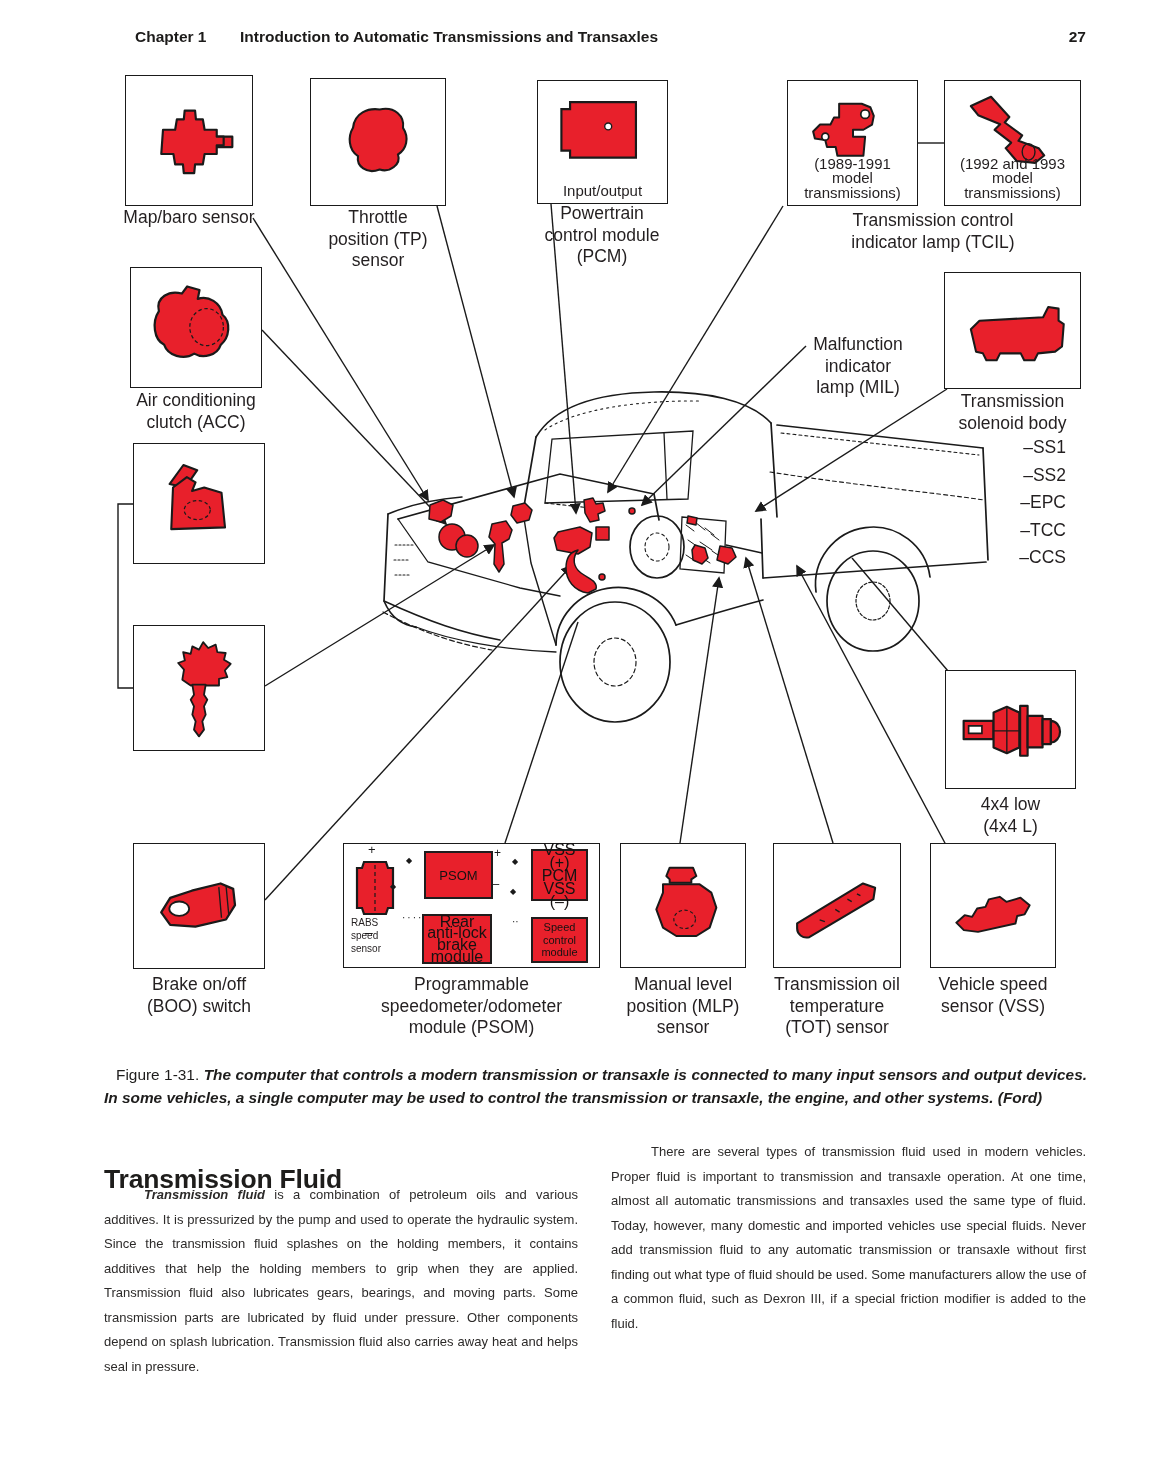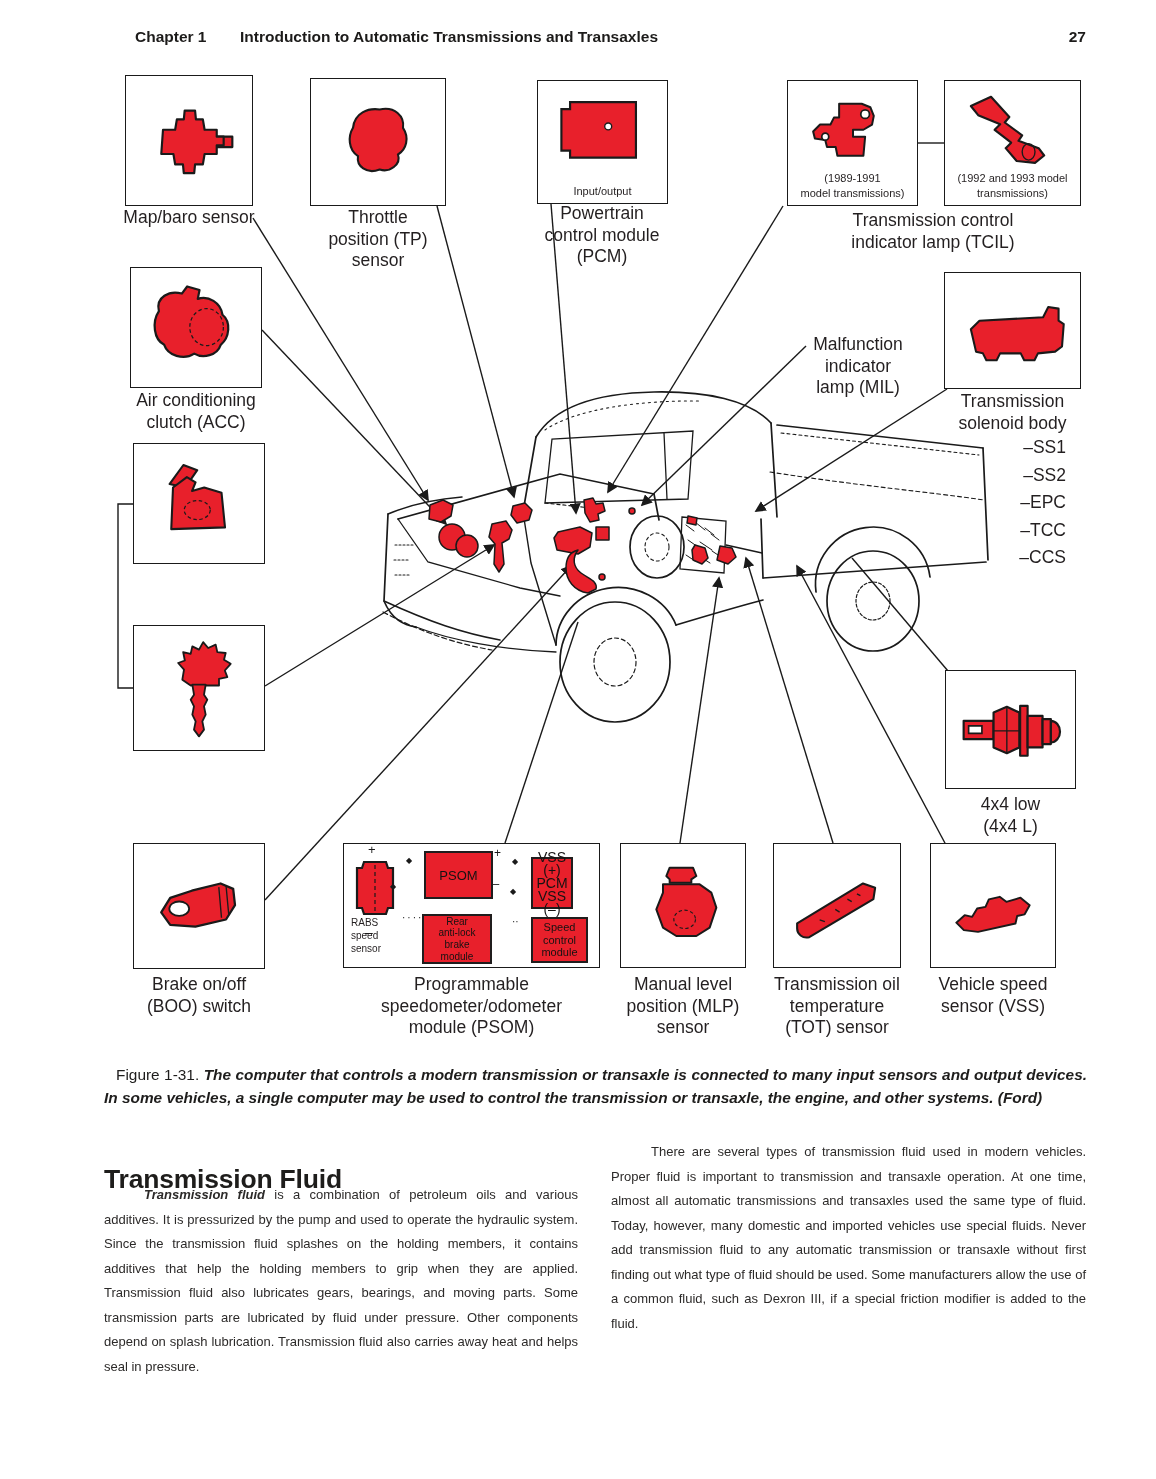--- a/index.html
+++ b/index.html
@@ -11,21 +11,21 @@
   .hdr .title{position:absolute;left:136px;top:0;}
   .hdr .pno{position:absolute;right:0;top:0;}
   
   .fig{position:absolute;left:0;top:60px;width:1156px;height:990px;}
   .fig svg.under{position:absolute;left:0;top:0;z-index:1;}
   .box{position:absolute;background:#fff;border:1.6px solid #1a1a1a;box-sizing:border-box;z-index:2;
        display:flex;align-items:center;justify-content:center;}
   .box svg{display:block;}
   .box.withcap{align-items:flex-start;padding-top:6px;}
   .inner-cap{position:absolute;left:2px;right:2px;bottom:5px;text-align:center;
-             font-size:11px;line-height:14.4px;white-space:pre-line;color:#231f20;z-index:3;}
+             font-size:15px;line-height:14.4px;white-space:pre-line;color:#231f20;z-index:3;}
   .lbl{position:absolute;z-index:2;font-size:17.5px;line-height:21.6px;text-align:center;
        white-space:pre-line;color:#231f20;}
   .sol-list{position:absolute;z-index:2;font-size:17.5px;line-height:27.6px;text-align:right;color:#231f20;}
   
   .pbox{position:absolute;background:#e8202b;border:2px solid #201d1d;box-sizing:border-box;
         color:#151212;text-align:center;white-space:pre-line;display:flex;align-items:center;justify-content:center;z-index:3;}
   .ptxt{position:absolute;color:#231f20;white-space:pre-line;text-align:left;z-index:3;}
   .pmark{position:absolute;color:#1a1a1a;z-index:3;}
   
   .caption{position:absolute;left:104px;top:1049px;width:983px;font-size:15.4px;line-height:22.4px;
@@ -265,27 +265,27 @@
       <span class="pmark" style="left:21px;top:80px;font-size:14px">–</span>
       <span class="pmark" style="left:62px;top:12px;font-size:8px">◆</span>
       <span class="pmark" style="left:46px;top:38px;font-size:8px">◆</span>
       <span class="pmark" style="left:150px;top:2px;font-size:12px">+</span>
       <span class="pmark" style="left:148px;top:32px;font-size:13px">–</span>
       <span class="pmark" style="left:168px;top:13px;font-size:8px">◆</span>
       <span class="pmark" style="left:166px;top:43px;font-size:8px">◆</span>
       <span class="pmark" style="left:58px;top:68px;font-size:10px;letter-spacing:2px">····</span>
       <span class="pmark" style="left:168px;top:72px;font-size:10px">··</span>
       <div class="pbox" style="left:80px;top:7px;width:69px;height:48px;font-size:13px">PSOM</div>
-      <div class="pbox" style="left:187px;top:13px;width:42px;height:52px;font-size:14px;line-height:13px">VSS (+)
+      <div class="pbox" style="left:187px;top:5px;width:57px;height:52px;font-size:16px;line-height:13px">VSS (+)
 PCM
 VSS (–)</div>
       <div class="ptxt" style="left:7px;top:72px;font-size:10px;line-height:13px">RABS
 speed
 sensor</div>
-      <div class="pbox" style="left:78px;top:70px;width:70px;height:50px;font-size:10px;line-height:11.6px">Rear
+      <div class="pbox" style="left:78px;top:70px;width:70px;height:50px;font-size:16px;line-height:11.6px">Rear
 anti-lock
 brake
 module</div>
       <div class="pbox" style="left:187px;top:73px;width:57px;height:46px;font-size:11px;line-height:12.5px">Speed
 control
 module</div>
     </div>
     <div class="lbl" style="left:333px;top:914px;width:277px">Programmable
 speedometer/odometer
 module (PSOM)</div>

